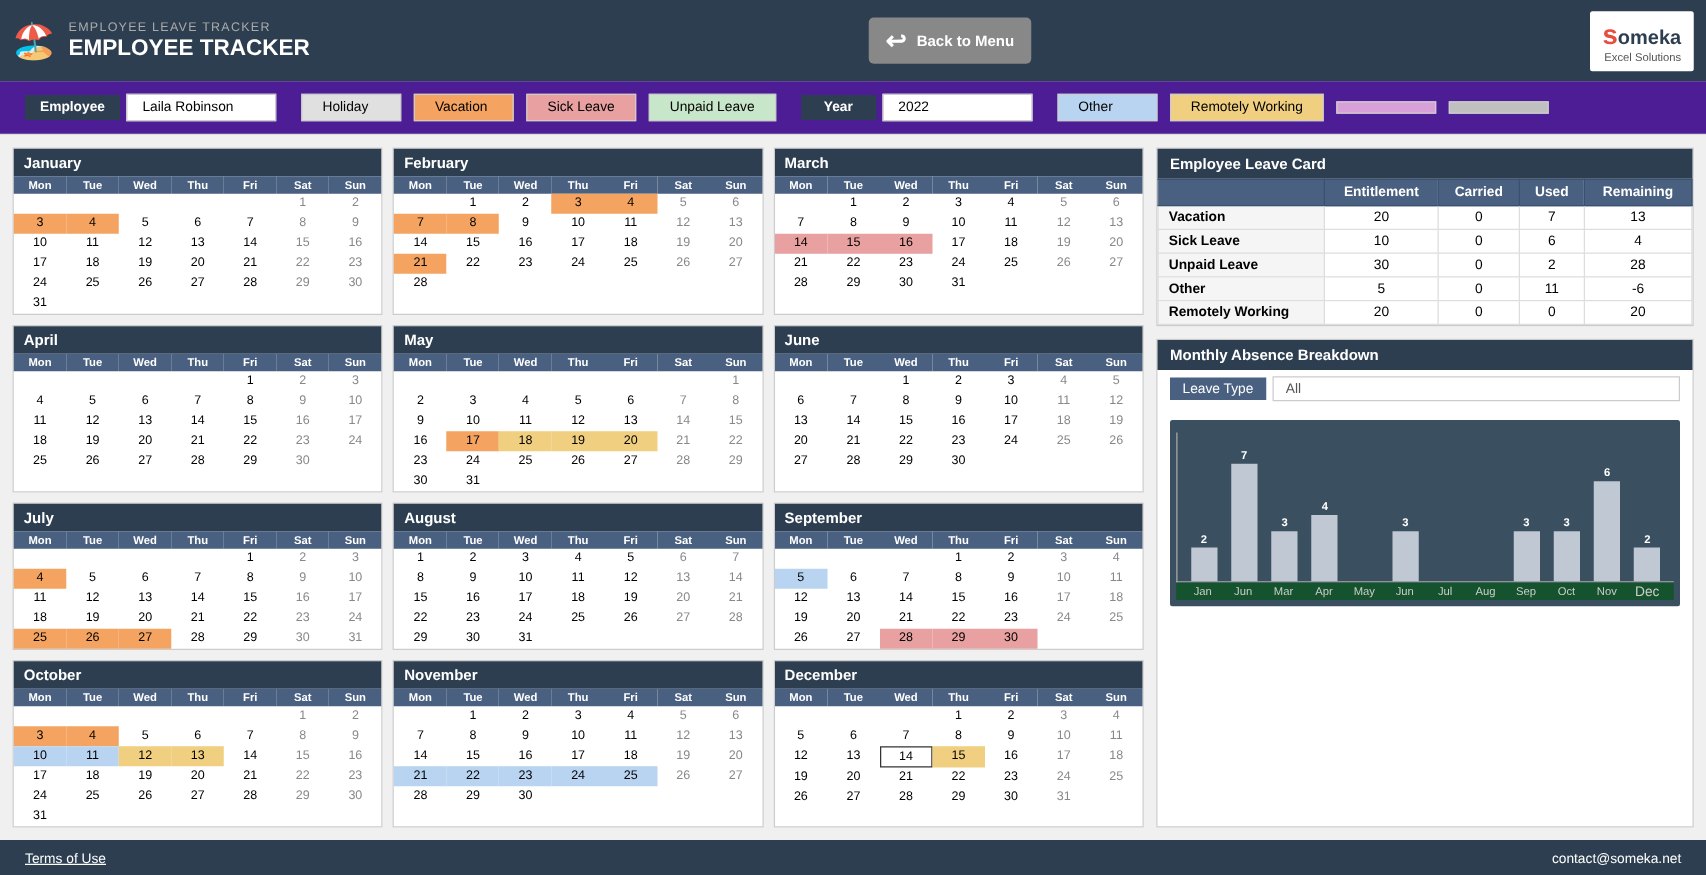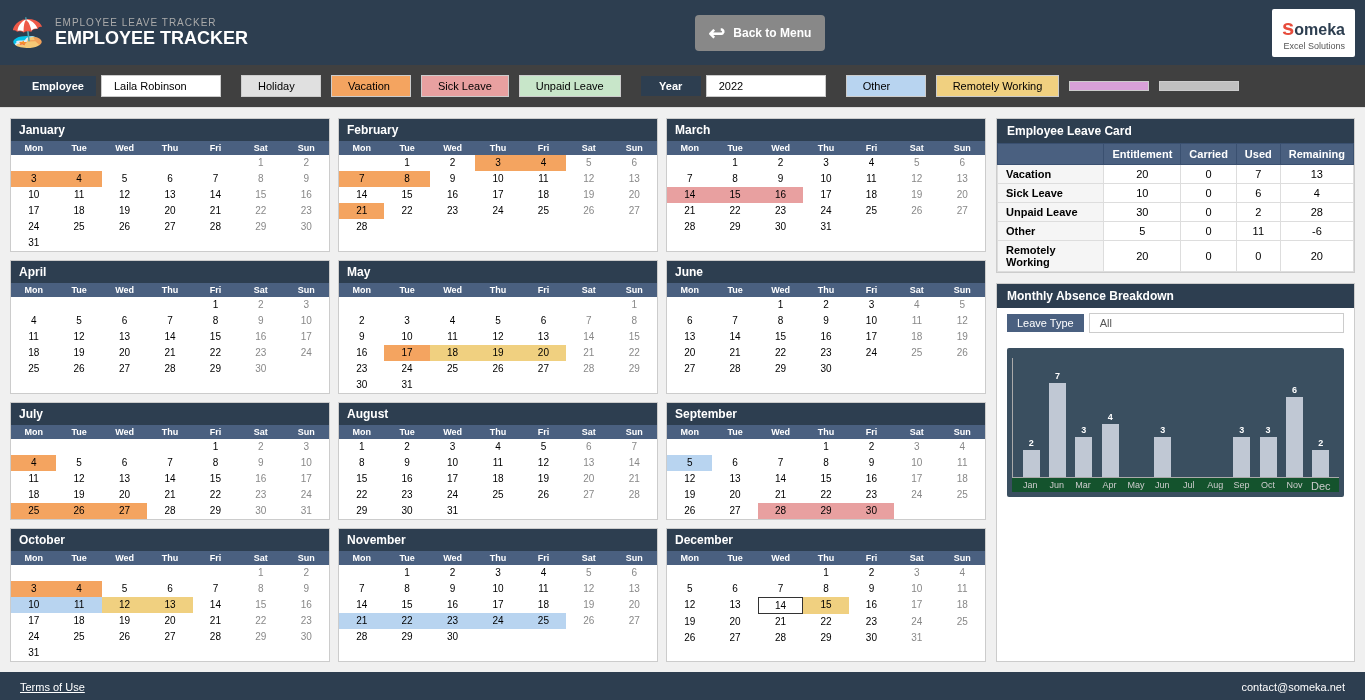--- a/index.html
+++ b/index.html
@@ -13,21 +13,21 @@
     .header-subtitle { font-size: 10px; color: #aaa; text-transform: uppercase; letter-spacing: 1px; }
     .header-main-title { font-size: 18px; font-weight: bold; color: white; text-transform: uppercase; }
     .back-btn { background: #888; border: none; cursor: pointer; border-radius: 4px; padding: 6px 14px; display: flex; align-items: center; gap: 8px; color: white; font-size: 12px; font-weight: bold; }
     .back-btn-arrow { font-size: 20px; }
     .someka-logo { background: white; padding: 6px 10px; border-radius: 2px; text-align: center; }
     .someka-logo .s { color: #e74c3c; font-size: 22px; font-weight: bold; }
     .someka-logo .omeka { color: #2d3e50; font-size: 16px; font-weight: bold; }
     .someka-tagline { font-size: 9px; color: #555; text-align: right; }
 
     
-    .controls { background: #404040; padding: 10px 20px; display: flex; align-items: center; gap: 20px; border-bottom: 1px solid #ddd; flex-wrap: wrap; }
+    .controls { background: #4c1d95; padding: 10px 20px; display: flex; align-items: center; gap: 20px; border-bottom: 1px solid #ddd; flex-wrap: wrap; }
     .control-group { display: flex; align-items: center; gap: 5px; }
     .control-label { background: #2d3e50; color: white; padding: 4px 12px; font-weight: bold; font-size: 11px; min-width: 60px; text-align: center; }
     .control-value { background: white; border: 1px solid #ccc; padding: 4px 12px; min-width: 120px; font-size: 11px; }
     .legend-items { display: flex; gap: 10px; flex-wrap: wrap; align-items: center; }
     .legend-item { padding: 4px 16px; font-size: 11px; border: 1px solid #ccc; text-align: left; min-width: 80px; }
     .legend-holiday { background: #e0e0e0; }
     .legend-vacation { background: #f4a460; }
     .legend-sickleave { background: #e8a0a0; }
     .legend-unpaidleave { background: #c8e6c9; }
     .legend-other { background: #b8d4f0; }
@@ -46,21 +46,21 @@
     .cal-day { text-align: center; padding: 2px 0; font-size: 10px; min-height: 16px; }
     .cal-day.empty { }
     .cal-day.weekend { color: #888; }
     .cal-day.highlighted { background: #f4a460; }
     .cal-day.highlighted2 { background: #e8a0a0; }
     .cal-day.highlighted3 { background: #f0d080; }
     .cal-day.highlighted4 { background: #b8d4f0; }
     .cal-day.today-border { border: 1px solid #333; }
 
     
-    .right-panel { width: 359px; display: flex; flex-direction: column; gap: 10px; }
+    .right-panel { width: 430px; display: flex; flex-direction: column; gap: 10px; }
     .leave-card { background: white; border: 1px solid #ccc; }
     .leave-card-header { background: #2d3e50; color: white; padding: 5px 10px; font-weight: bold; font-size: 12px; }
     .leave-card-table { width: 100%; border-collapse: collapse; font-size: 11px; }
     .leave-card-table th { background: #4a6080; color: white; padding: 4px 8px; text-align: center; border: 1px solid #3a5070; }
     .leave-card-table td { padding: 3px 8px; border: 1px solid #ddd; }
     .leave-card-table td:first-child { background: #f5f5f5; font-weight: bold; }
     .leave-card-table td.number { text-align: center; }
 
     .monthly-card { background: white; border: 1px solid #ccc; flex: 1; }
     .monthly-header { background: #2d3e50; color: white; padding: 5px 10px; font-weight: bold; font-size: 12px; }

